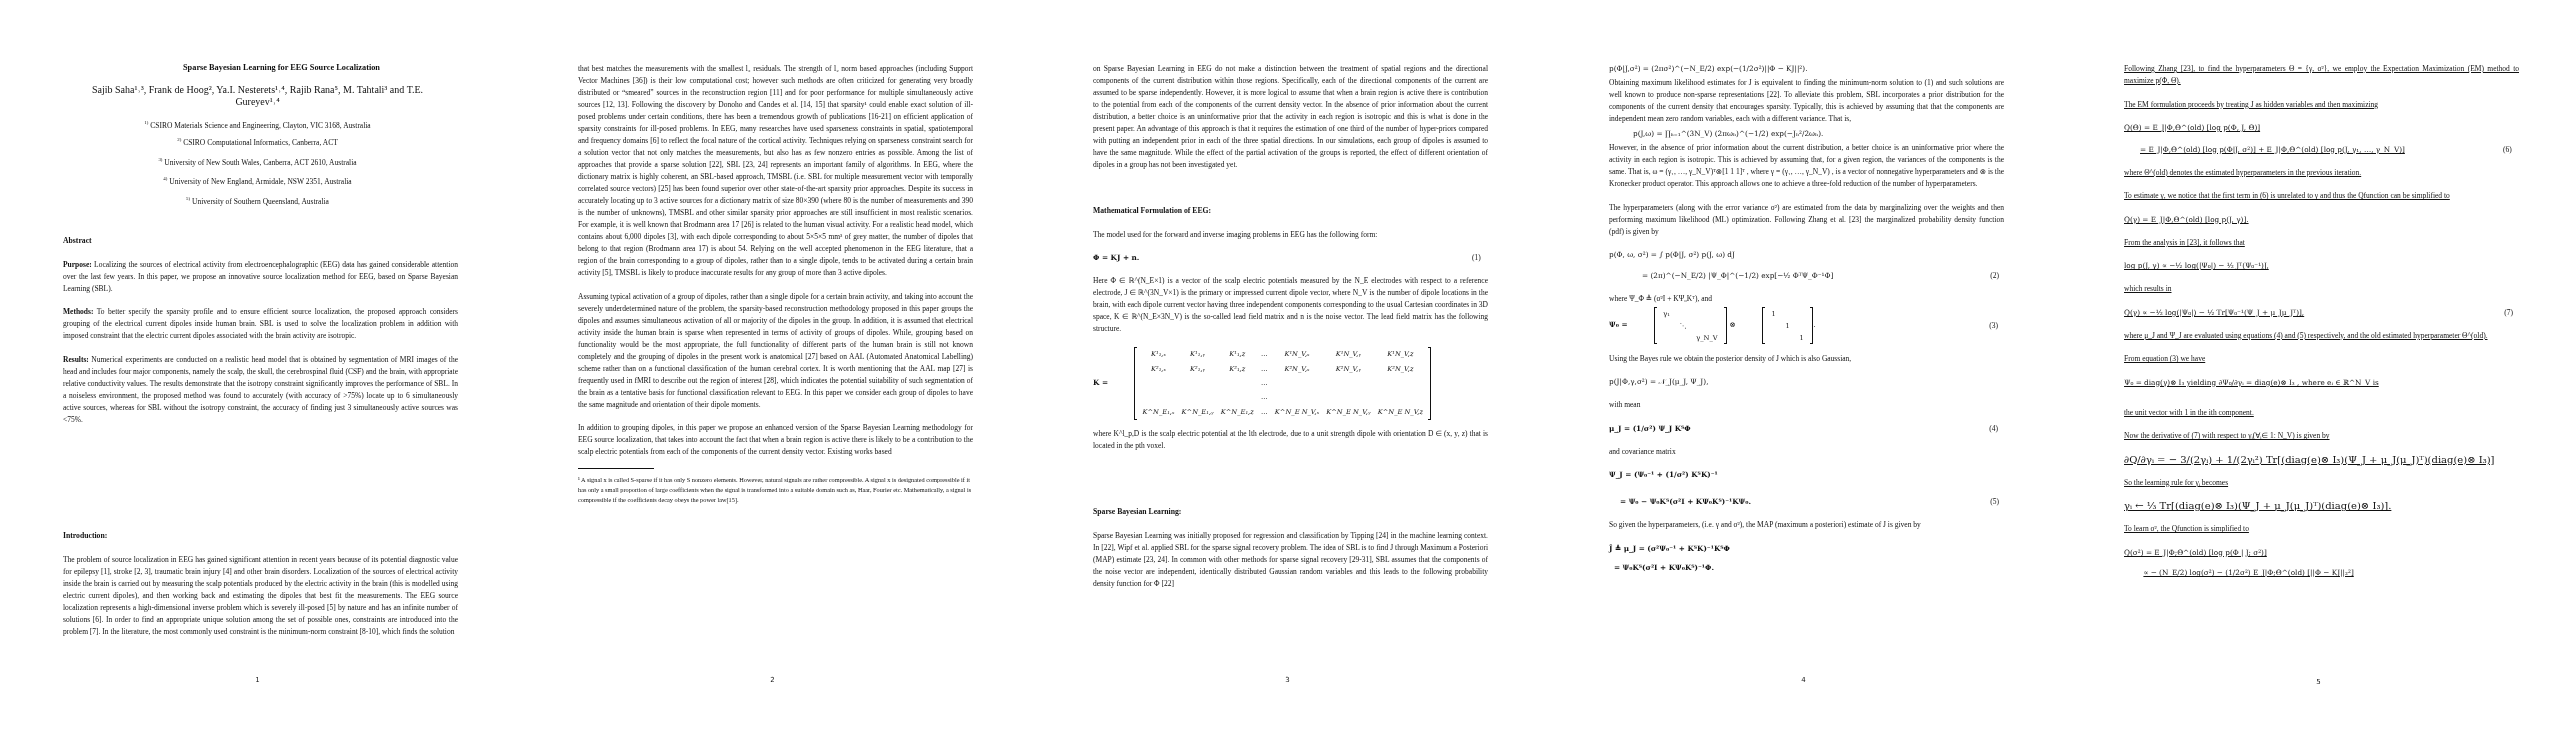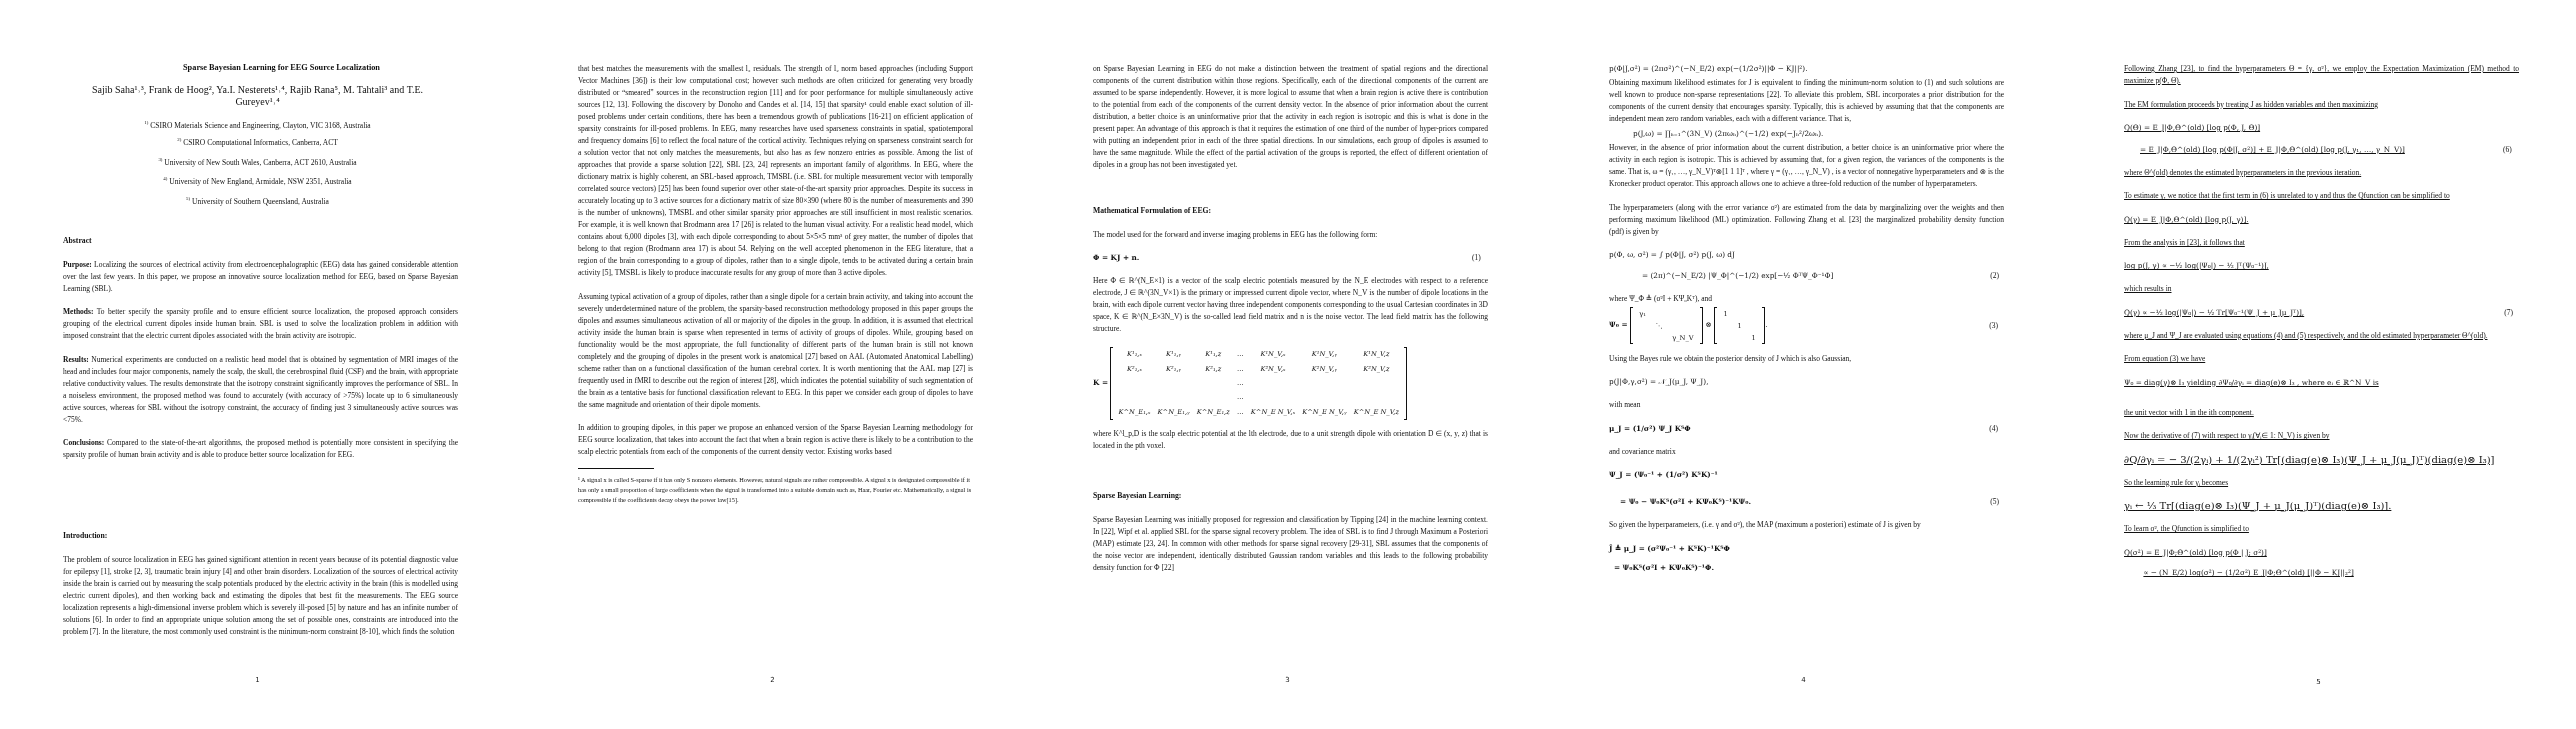--- a/index.html
+++ b/index.html
@@ -11,21 +11,21 @@
   .h{font-weight:bold;font-size:7.7px;margin:0 0 11.5px 0;}
   .title{position:absolute;left:0;width:515px;text-align:center;font-weight:bold;font-size:8.3px;top:63px;padding-left:24px;}
   .authors{position:absolute;left:85px;width:345px;text-align:center;font-size:10px;line-height:11.5px;top:84px;}
   .aff{position:absolute;left:0;width:515px;text-align:center;font-size:7.5px;}
   .aff sup{font-size:4.9px;}
   .pagenum{position:absolute;left:0;width:515px;text-align:center;font-family:"DejaVu Sans",sans-serif;font-size:7px;top:676px;}
   .eq{position:relative;font-family:"DejaVu Serif",serif;font-size:7.3px;margin:0 0 11px 0;white-space:nowrap;text-align:left;}
   .eqnum{position:absolute;right:0;top:0;font-family:"Liberation Serif",serif;font-size:7.5px;}
   .fnrule{width:76px;border-top:0.6px solid #111;margin:9.7px 0 6px 0;}
   .fn{font-size:6.3px;line-height:10px;text-align:left;}
-  .mtx{display:inline-block;vertical-align:middle;border-left:0.7px solid #111;border-right:0.7px solid #111;padding:0.6px 3.6px;position:relative;}
+  .mtx{display:inline-block;vertical-align:middle;border-left:0.7px solid #111;border-right:0.7px solid #111;padding:0.6px 3.6px;position:relative;margin-left:24px;}
   .mtx::before,.mtx::after{content:"";position:absolute;width:2.4px;top:0;bottom:0;border-top:0.7px solid #111;border-bottom:0.7px solid #111;}
   .mtx::before{left:-0.6px;}
   .mtx::after{right:-0.6px;}
   .mtx table{border-collapse:collapse;font-family:"DejaVu Serif",serif;font-style:italic;font-size:6.7px;}
   .mtx td{padding:1.2px 3.6px;text-align:center;}
   .kron td{padding:0 4.9px;font-style:normal;font-size:6.7px;}
   .sm{font-size:10px;}
 </style>
 </head>
 <body>
@@ -37,21 +37,20 @@
   <div class="aff" style="top:137px;"><sup>2)</sup> <span>CSIRO Computational Informatics, Canberra, ACT</span></div>
   <div class="aff" style="top:157px;"><sup>3)</sup> <span>University of New South Wales, Canberra, ACT 2610, Australia</span></div>
   <div class="aff" style="top:176px;"><sup>4)</sup> <span>University of New England, Armidale, NSW 2351, Australia</span></div>
   <div class="aff" style="top:196px;"><sup>5)</sup> <span>University of Southern Queensland, Australia</span></div>
 
   <div class="col" style="top:235px;">
     <div class="h">Abstract</div>
     <p class="p"><span class="b">Purpose:</span><span> Localizing the sources of electrical activity from electroencephalographic (EEG) data has gained considerable attention over the last few years. In this paper, we propose an innovative source localization method for EEG, based on Sparse Bayesian Learning (SBL).</span></p>
     <p class="p"><span class="b">Methods:</span><span> To better specify the sparsity profile and to ensure efficient source localization, the proposed approach considers grouping of the electrical current dipoles inside human brain. SBL is used to solve the localization problem in addition with imposed constraint that the electric current dipoles associated with the brain activity are isotropic.</span></p>
     <p class="p"><span class="b">Results:</span><span> Numerical experiments are conducted on a realistic head model that is obtained by segmentation of MRI images of the head and includes four major components, namely the scalp, the skull, the cerebrospinal fluid (CSF) and the brain, with appropriate relative conductivity values. The results demonstrate that the isotropy constraint significantly improves the performance of SBL. In a noiseless environment, the proposed method was found to accurately (with accuracy of &gt;75%) locate up to 6 simultaneously active sources, whereas for SBL without the isotropy constraint, the accuracy of finding just 3 simultaneously active sources was &lt;75%.</span></p>
-    <p class="p"><span class="b">Conclusions:</span><span> Compared to the state-of-the-art algorithms, the proposed method is potentially more consistent in specifying the sparsity profile of human brain activity and is able to produce better source localization for EEG.</span></p>
   </div>
   <div class="col" style="top:530px;">
     <div class="h">Introduction:</div>
     <p class="p">The problem of source localization in EEG has gained significant attention in recent years because of its potential diagnostic value for epilepsy [1], stroke [2, 3], traumatic brain injury [4] and other brain disorders. Localization of the sources of electrical activity inside the brain is carried out by measuring the scalp potentials produced by the electric activity in the brain (this is modelled using electric current dipoles), and then working back and estimating the dipoles that best fit the measurements. The EEG source localization represents a high-dimensional inverse problem which is severely ill-posed [5] by nature and has an infinite number of solutions [6]. In order to find an appropriate unique solution among the set of possible ones, constraints are introduced into the problem [7]. In the literature, the most commonly used constraint is the minimum-norm constraint [8-10], which finds the solution</p>
   </div>
   <div class="pagenum">1</div>
 </div>
 
 <div class="page" style="left:515px;">
   <div class="col" style="top:63px;">
@@ -118,21 +117,21 @@
                 <td>K^N_E₁,z</td>
                 <td>…</td>
                 <td>K^N_E N_V,ₓ</td>
                 <td>K^N_E N_V,ᵧ</td>
                 <td>K^N_E N_V,z</td>
               </tr>
         </tbody>
           </table>
       </span>
     </div>
-    <p class="p" style="margin-bottom:38px;">where K^l_p,D is the scalp electric potential at the lth electrode, due to a unit strength dipole with orientation D ∈ (x, y, z) that is located in the pth voxel.</p>
+    <p class="p" style="margin-bottom:54px;">where K^l_p,D is the scalp electric potential at the lth electrode, due to a unit strength dipole with orientation D ∈ (x, y, z) that is located in the pth voxel.</p>
     <div class="h">Sparse Bayesian Learning:</div>
     <p class="p">Sparse Bayesian Learning was initially proposed for regression and classification by Tipping [24] in the machine learning context. In [22], Wipf et al. applied SBL for the sparse signal recovery problem. The idea of SBL is to find J through Maximum a Posteriori (MAP) estimate [23, 24]. In common with other methods for sparse signal recovery [29-31], SBL assumes that the components of the noise vector are independent, identically distributed Gaussian random variables and this leads to the following probability density function for Φ [22]</p>
   </div>
   <div class="pagenum">3</div>
 </div>
 
 <div class="page" style="left:1546px;">
   <div class="col" style="top:63px;">
     <div class="eq" style="margin-bottom:2.4px;">p(Φ|J,σ²) = (2πσ²)^(−N_E/2) exp(−(1/2σ²)||Φ − KJ||²).</div>
     <p class="p" style="margin-bottom:2.4px;">Obtaining maximum likelihood estimates for J is equivalent to finding the minimum-norm solution to (1) and such solutions are well known to produce non-sparse representations [22]. To alleviate this problem, SBL incorporates a prior distribution for the components of the current density that encourages sparsity. Typically, this is achieved by assuming that that the components are independent mean zero random variables, each with a different variance. That is,</p>

